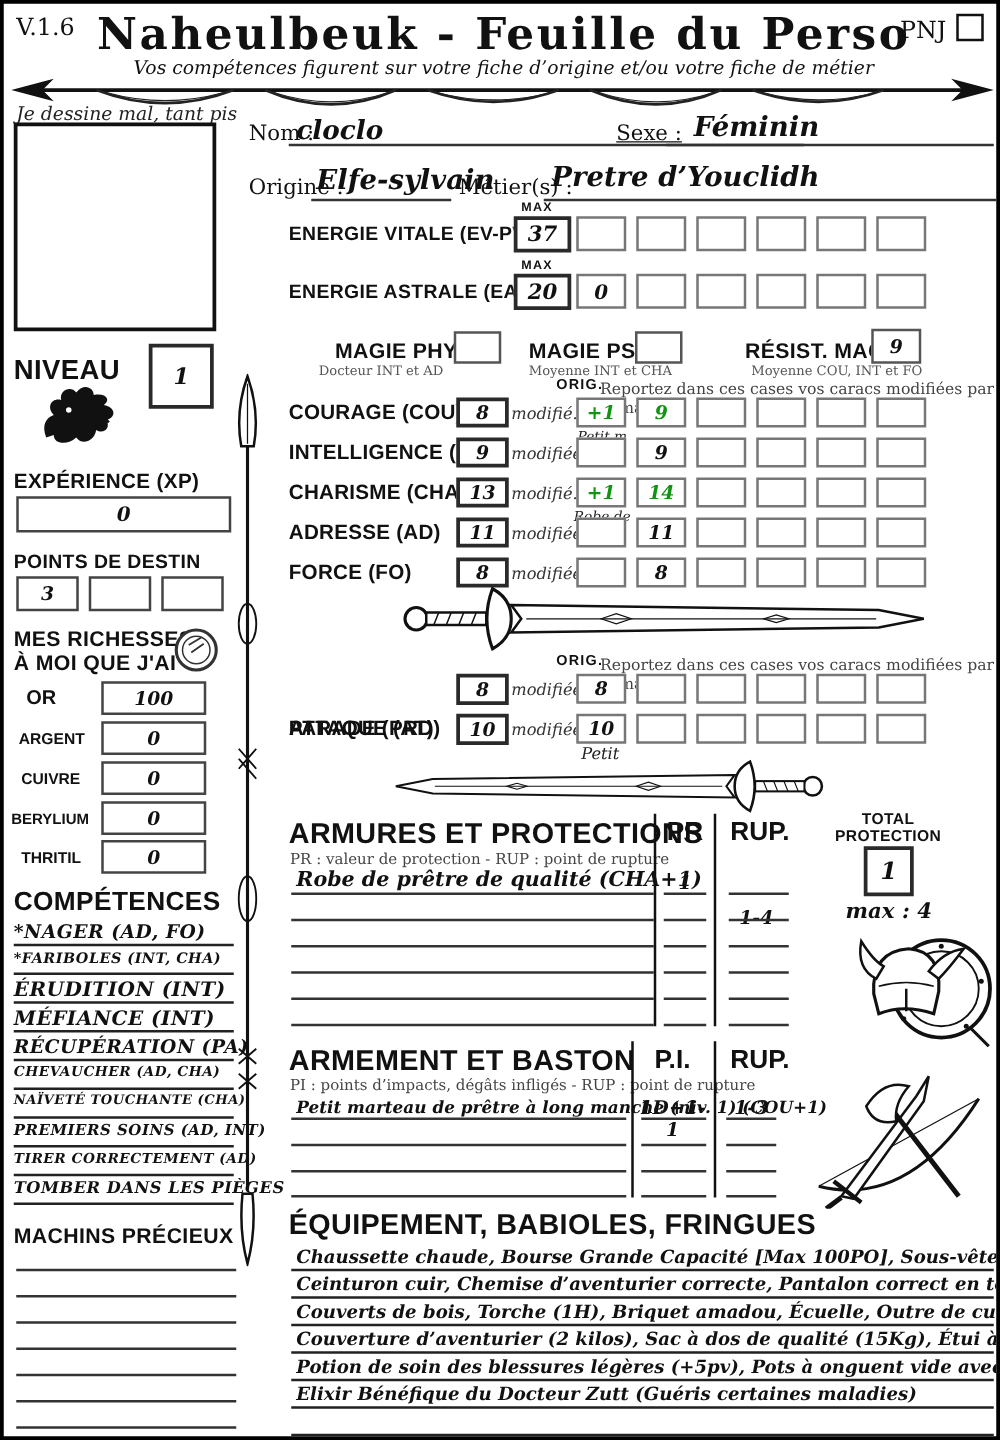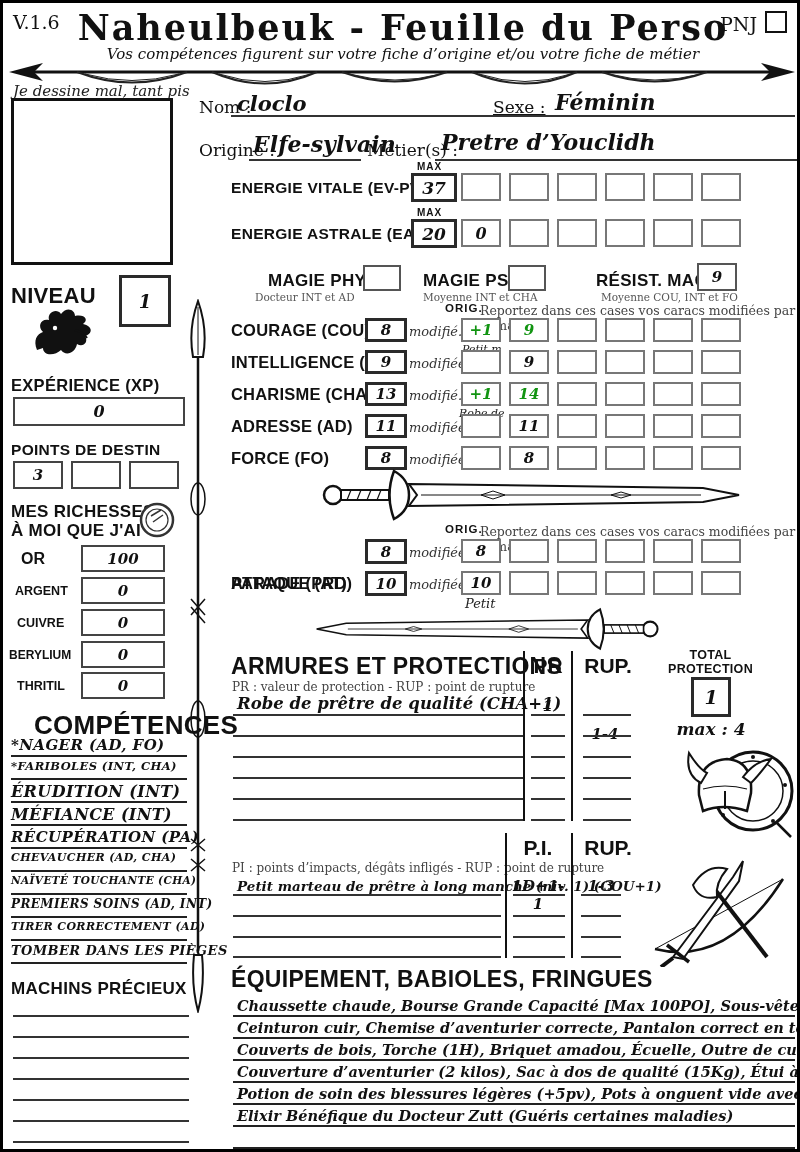--- a/index.html
+++ b/index.html
@@ -120,21 +120,21 @@
     </div>
   <div class="rich-label" style="left:6px;top:645px;font-size:12px;">BERYLIUM</div>
   <div class="bx" style="left:78px;top:638px;width:84px;height:27px;border-color:#444;">
       <span class="hand" style="font-size:15px;">0</span>
     </div>
   <div class="rich-label" style="left:14px;top:676px;font-size:12.5px;">THRITIL</div>
   <div class="bx" style="left:78px;top:669px;width:84px;height:27px;border-color:#444;">
       <span class="hand" style="font-size:15px;">0</span>
     </div>
 
-  <div class="abs bold" style="left:8px;top:707px;font-size:26px;margin-left:23px;">COMPÉTENCES</div>
+  <div class="abs bold" style="left:8px;top:707px;font-size:21px;">COMPÉTENCES</div>
   <div class="skills">
     <div class="skill">*NAGER (AD, FO)</div>
     <div class="skill">*FARIBOLES (INT, CHA)</div>
     <div class="skill">ÉRUDITION (INT)</div>
     <div class="skill">MÉFIANCE (INT)</div>
     <div class="skill">RÉCUPÉRATION (PA)</div>
     <div class="skill">CHEVAUCHER (AD, CHA)</div>
     <div class="skill">NAÏVETÉ TOUCHANTE (CHA)</div>
     <div class="skill">PREMIERS SOINS (AD, INT)</div>
     <div class="skill">TIRER CORRECTEMENT (AD)</div>
@@ -487,20 +487,21 @@
     <circle cx="92" cy="88" r="2" fill="#111"></circle>
       <circle cx="42" cy="82" r="2" fill="#111"></circle>
     <path d="M96,90 L110,104" stroke="#111" stroke-width="2.5"></path>
     <path d="M18,62 Q16,28 46,26 Q72,28 70,60 L66,78 Q42,70 22,78 Z" fill="#fff" stroke="#111" stroke-width="2.5"></path>
     <path d="M20,50 Q4,42 8,20 Q18,36 26,40 Z" fill="#fff" stroke="#111" stroke-width="2"></path>
     <path d="M62,44 Q74,28 90,26 Q78,42 70,50 Z" fill="#fff" stroke="#111" stroke-width="2"></path>
     <line x1="44" y1="58" x2="44" y2="76" stroke="#111" stroke-width="2"></line>
     <path d="M22,56 Q44,50 66,56" stroke="#111" stroke-width="1.2" fill="none"></path>
   </svg>
 
+  <div class="sectitle" style="left:228px;top:832px;">ARMEMENT ET BASTON</div>
   <div class="seccap" style="left:229px;top:858px;">PI : points d’impacts, dégâts infligés - RUP : point de rupture</div>
   <div class="colhdr" style="left:506px;top:833px;width:58px;">P.I.</div>
   <div class="colhdr" style="left:572px;top:833px;width:66px;">RUP.</div>
   <div class="vdiv" style="left:502px;top:830px;height:125px;"></div>
   <div class="vdiv" style="left:568px;top:830px;height:125px;"></div>
 
   <div class="abs hand" style="left:234px;top:875px;font-size:13.5px;white-space:nowrap;">Petit marteau de prêtre à long manche (niv. 1) (COU+1)</div>
   <div class="cellval" style="left:506px;top:874px;width:58px;">1D+1-1</div>
   <div class="cellval" style="left:574px;top:874px;width:48px;">1-3</div>
 

